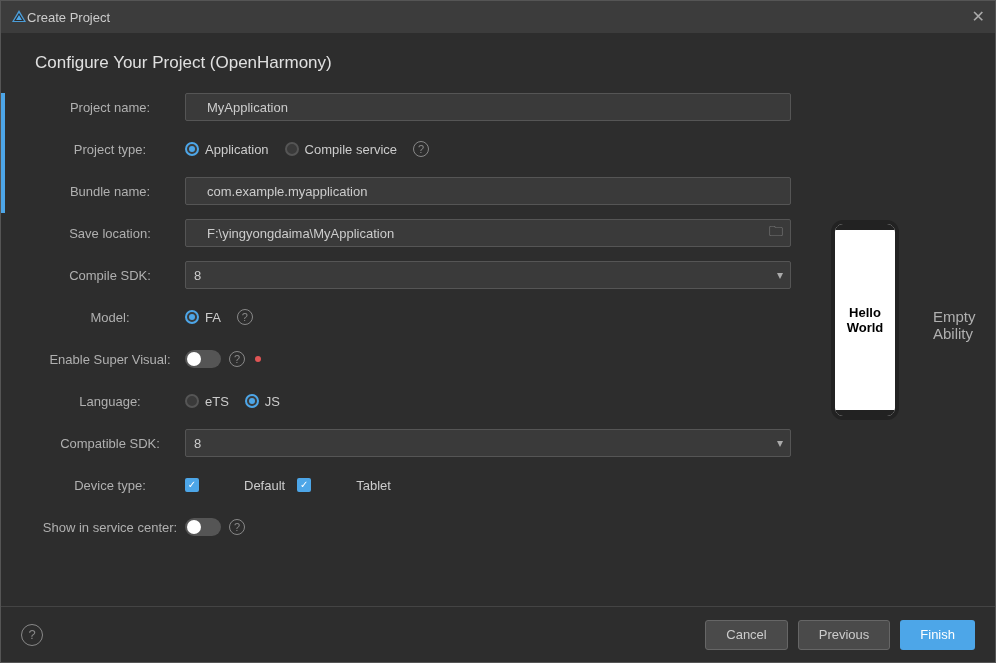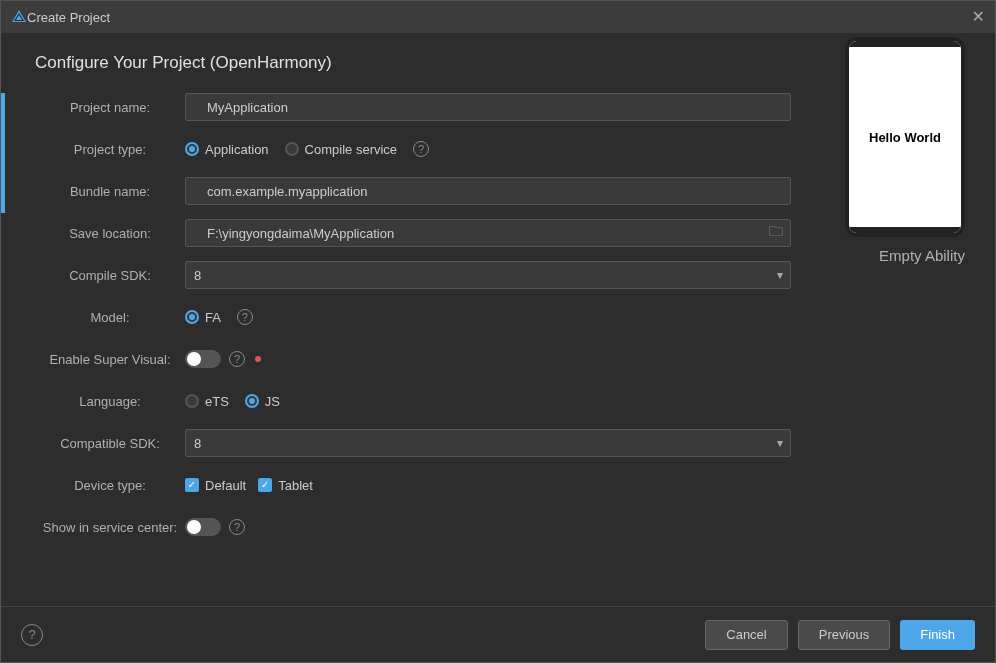--- a/index.html
+++ b/index.html
@@ -250,32 +250,33 @@
       flex-shrink: 0;
     }
     .checkbox-box .check {
       color: #fff;
       font-size: 10px;
       line-height: 1;
     }
     .checkbox-label {
       color: #ccc;
       font-size: 13px;
+      margin-left: 39px;
     }
     .red-dot {
       width: 6px;
       height: 6px;
       background: #e05555;
       border-radius: 50%;
       margin-left: 2px;
     }
     .preview-panel {
       width: 180px;
       display: flex;
-      flex-direction: column;
+      flex-direction: row;
       align-items: center;
       padding: 4px 16px;
       flex-shrink: 0;
     }
     .phone-preview {
       width: 120px;
       height: 200px;
       border: 4px solid #222;
       border-radius: 12px;
       background: #fff;

